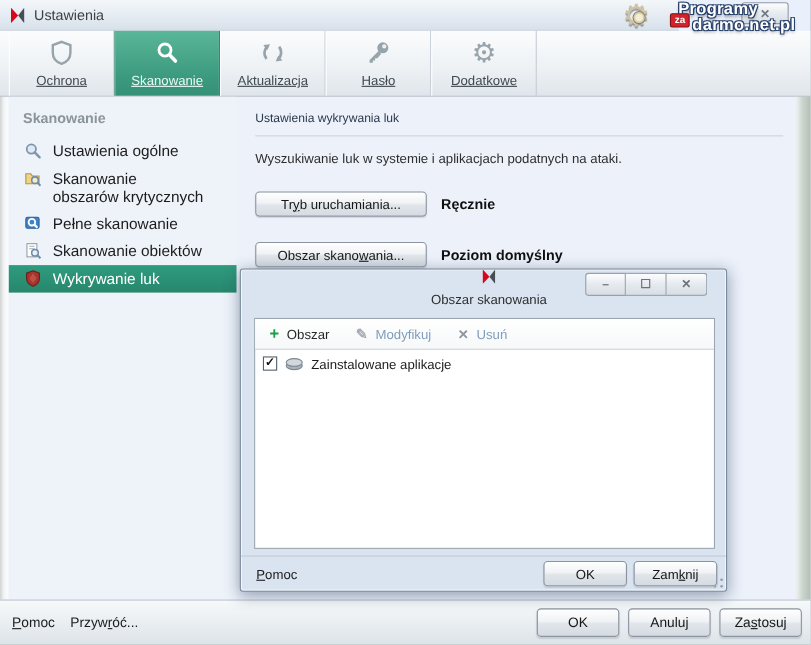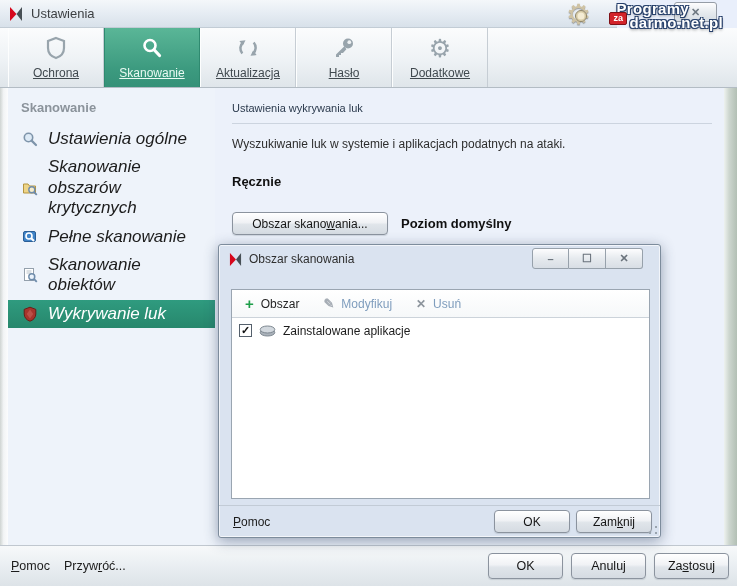--- a/index.html
+++ b/index.html
@@ -62,22 +62,22 @@
   .right-frame{position:absolute;right:0;top:88px;width:13px;height:457px;
     background:linear-gradient(90deg,#eef2ef 0%,#cdd6cf 40%,#b2bfb4 100%);
     border-left:1px solid #dfe5e0;}
   .left-frame{position:absolute;left:0;top:88px;width:8px;height:457px;
     background:linear-gradient(90deg,#cfd4d2 0%,#f2f4f5 45%,#fbfcfd 100%);}
   
   .content{position:absolute;left:8px;top:88px;width:716px;height:457px;display:flex;
     background:#ecf1fa;}
   .sidebar{width:207px;background:#eef3fa;box-sizing:border-box;padding-top:12px;}
   .sb-header{font-size:13px;font-weight:bold;color:#8b939b;padding-left:13px;margin-bottom:10px;}
-  .sb-item{display:flex;align-items:center;gap:10px;padding:4px 8px 4px 14px;min-height:16px;
-    font-size:17px;color:#1c1c1c;line-height:1.2;cursor:default;font-style:italic;}
+  .sb-item{display:flex;gap:10px;padding:4px 8px 4px 14px;min-height:16px;
+    font-size:14px;color:#1c1c1c;line-height:1.2;cursor:default;}
   .sb-item .sicon{flex:0 0 16px;display:flex;}
   .sb-item.selected{background:linear-gradient(180deg,#2f9b7f,#27876c);color:#fff;}
   .main{flex:1;box-sizing:border-box;padding:14px 12px 0 17px;}
   .heading{font-size:11px;color:#2b3a4d;padding-bottom:9px;border-bottom:1px solid #ccd4df;}
   .desc{font-size:12px;color:#2e2e2e;margin-top:13px;margin-bottom:23px;}
   .opt-row{display:flex;align-items:center;gap:13px;margin-bottom:23px;}
   .value{font-size:13px;font-weight:bold;color:#101010;}
   
   .btn{
     display:inline-flex;align-items:center;justify-content:center;
@@ -89,21 +89,21 @@
   }
   .btn.wide{min-width:156px;}
   .u{text-decoration:underline;}
   
   .dialog{
     position:absolute;left:218px;top:244px;width:443px;height:294px;z-index:100;
     background:#dae3f0;border:1px solid #7d8c9c;border-radius:3px;
     box-shadow:0 3px 14px rgba(40,60,90,.45),inset 0 0 0 1px rgba(255,255,255,.65);
     box-sizing:border-box;
   }
-  .d-title{height:28px;display:flex;align-items:center;gap:7px;padding-left:10px;}
+  .d-title{height:28px;display:flex;align-items:center;gap:7px;padding-left:10px;flex-direction:column;}
   .d-title .dttl{font-size:12px;color:#2f2f2f;}
   .d-controls{position:absolute;top:3px;right:17px;display:flex;}
   .d-ctl{width:37px;height:21px;box-sizing:border-box;border:1px solid #97a1ab;
     background:linear-gradient(#fdfdfe,#e6eaee 50%,#d8dee5);
     display:flex;align-items:center;justify-content:center;
     font-size:11px;font-weight:bold;color:#6a737c;cursor:default;}
   .d-ctl:first-child{border-radius:3px 0 0 3px;}
   .d-ctl:last-child{border-radius:0 3px 3px 0;}
   .d-ctl + .d-ctl{border-left:none;}
   .d-listbox{position:absolute;left:12px;top:44px;width:419px;height:210px;
@@ -270,20 +270,25 @@
             </svg>
         </span>
         <span>Wykrywanie luk</span>
       </div>
     </div>
 
     <div class="main">
       <div class="heading">Ustawienia wykrywania luk</div>
       <div class="desc">Wyszukiwanie luk w systemie i aplikacjach podatnych na ataki.</div>
       <div class="opt-row">
+        <button class="btn wide">
+            <span>Tr</span>
+            <span class="u">y</span>
+            <span>b uruchamiania...</span>
+          </button>
         <span class="value">Ręcznie</span>
       </div>
       <div class="opt-row">
         <button class="btn wide">
             <span>Obszar skano</span>
             <span class="u">w</span>
             <span>ania...</span>
           </button>
         <span class="value">Poziom domyślny</span>
       </div>

